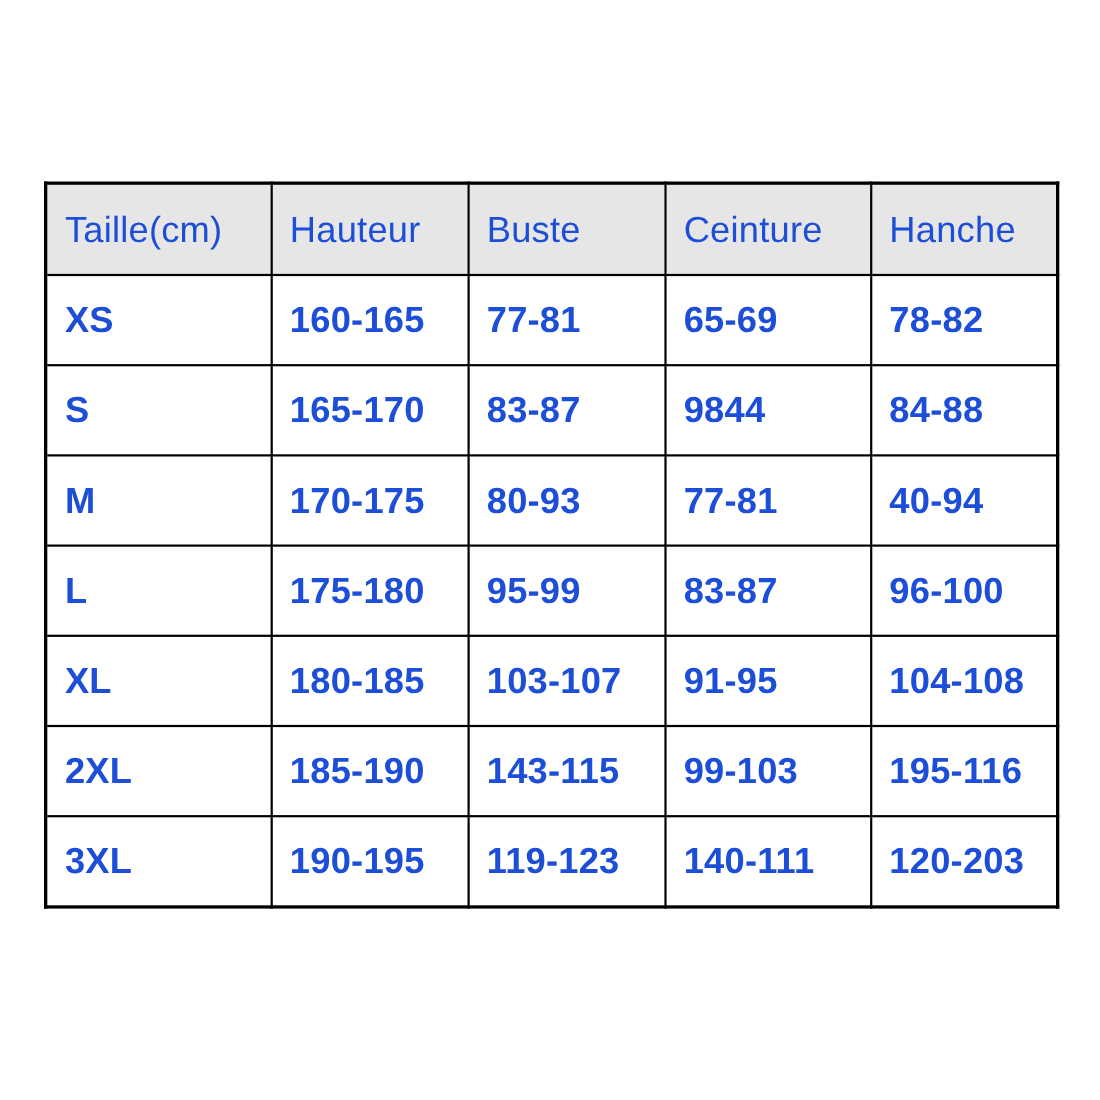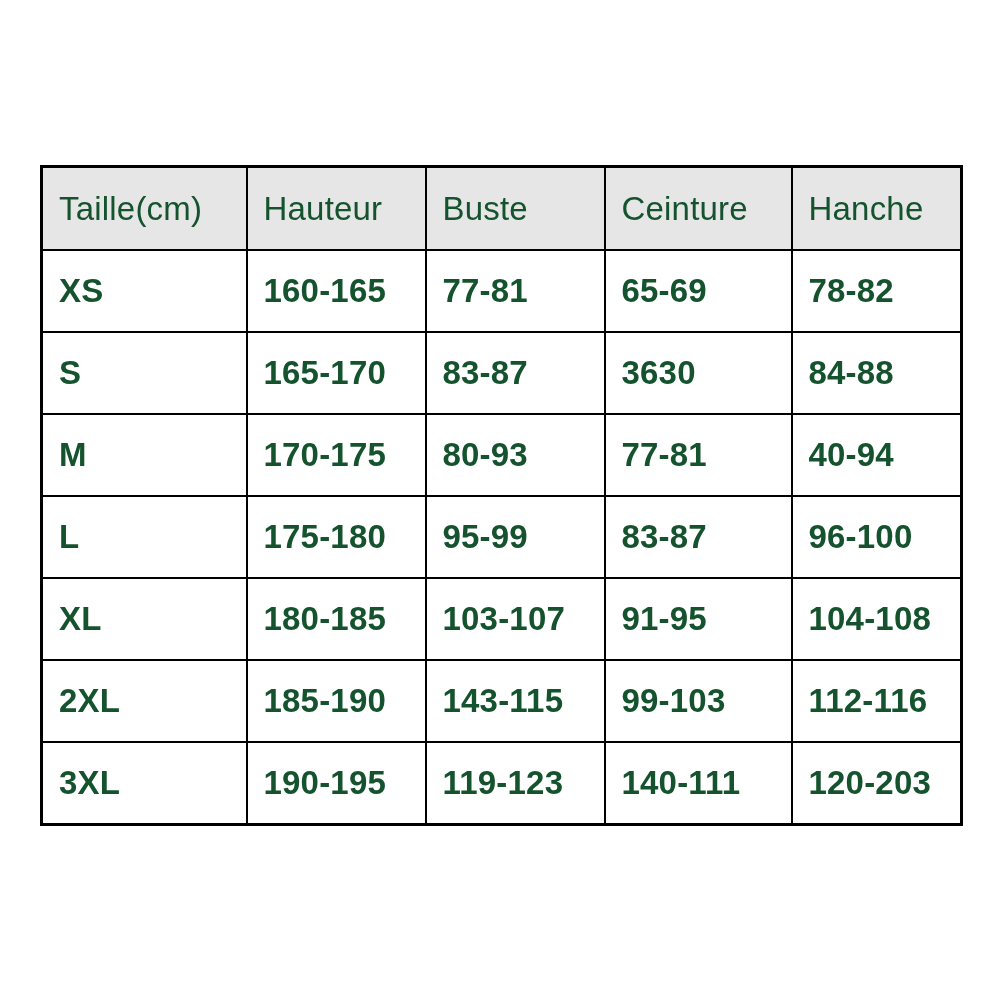--- a/index.html
+++ b/index.html
@@ -18,21 +18,21 @@
   }
   table.size-chart {
     position: absolute;
     left: 40px;
     top: 165px;
     width: 920px;
     border-collapse: collapse;
     table-layout: fixed;
     border: 3px solid #000000;
     font-family: "Liberation Sans", sans-serif;
-    color: #14532d;
+    color: #1d4ed8;
   }
   table.size-chart th,
   table.size-chart td {
     border: 2px solid #000000;
     font-size: 33px;
     font-weight: 400;
     text-align: left;
     vertical-align: middle;
     padding: 0 0 0 16px;
     letter-spacing: 0.2px;
@@ -75,21 +75,21 @@
         <td>XS</td>
         <td>160-165</td>
         <td>77-81</td>
         <td>65-69</td>
         <td>78-82</td>
       </tr>
       <tr>
         <td>S</td>
         <td>165-170</td>
         <td>83-87</td>
-        <td>3630</td>
+        <td>9844</td>
         <td>84-88</td>
       </tr>
       <tr>
         <td>M</td>
         <td>170-175</td>
         <td>80-93</td>
         <td>77-81</td>
         <td>40-94</td>
       </tr>
       <tr>
@@ -104,21 +104,21 @@
         <td>180-185</td>
         <td>103-107</td>
         <td>91-95</td>
         <td>104-108</td>
       </tr>
       <tr>
         <td>2XL</td>
         <td>185-190</td>
         <td>143-115</td>
         <td>99-103</td>
-        <td>112-116</td>
+        <td>195-116</td>
       </tr>
       <tr>
         <td>3XL</td>
         <td>190-195</td>
         <td>119-123</td>
         <td>140-111</td>
         <td>120-203</td>
       </tr>
     </tbody>
   </table>

